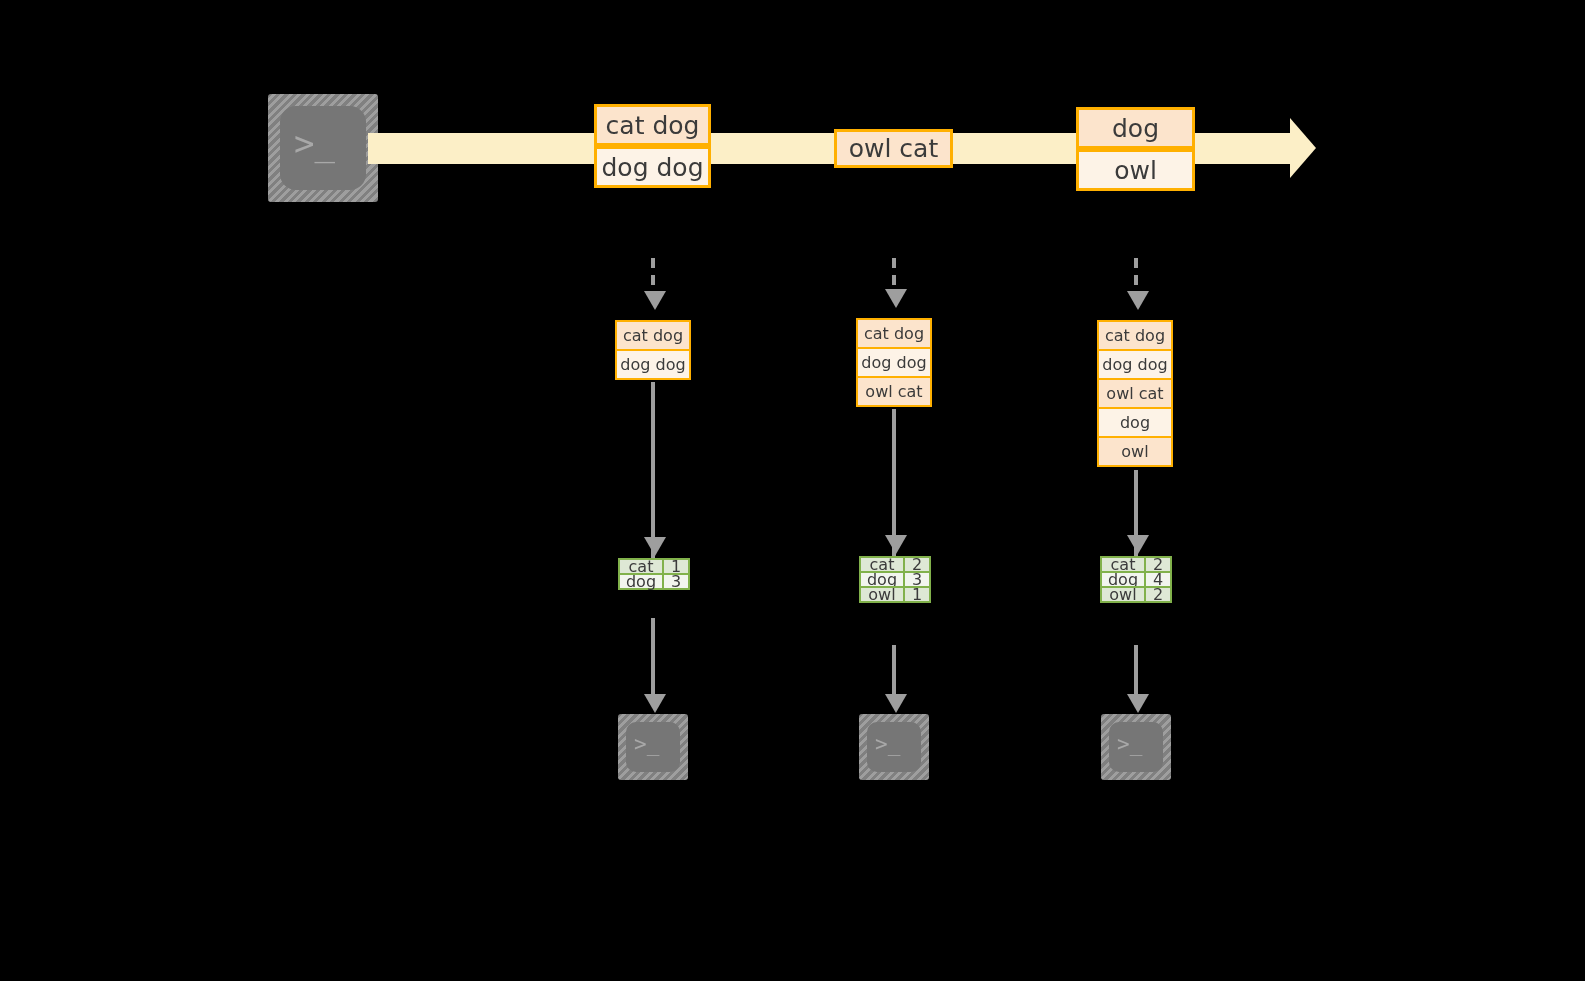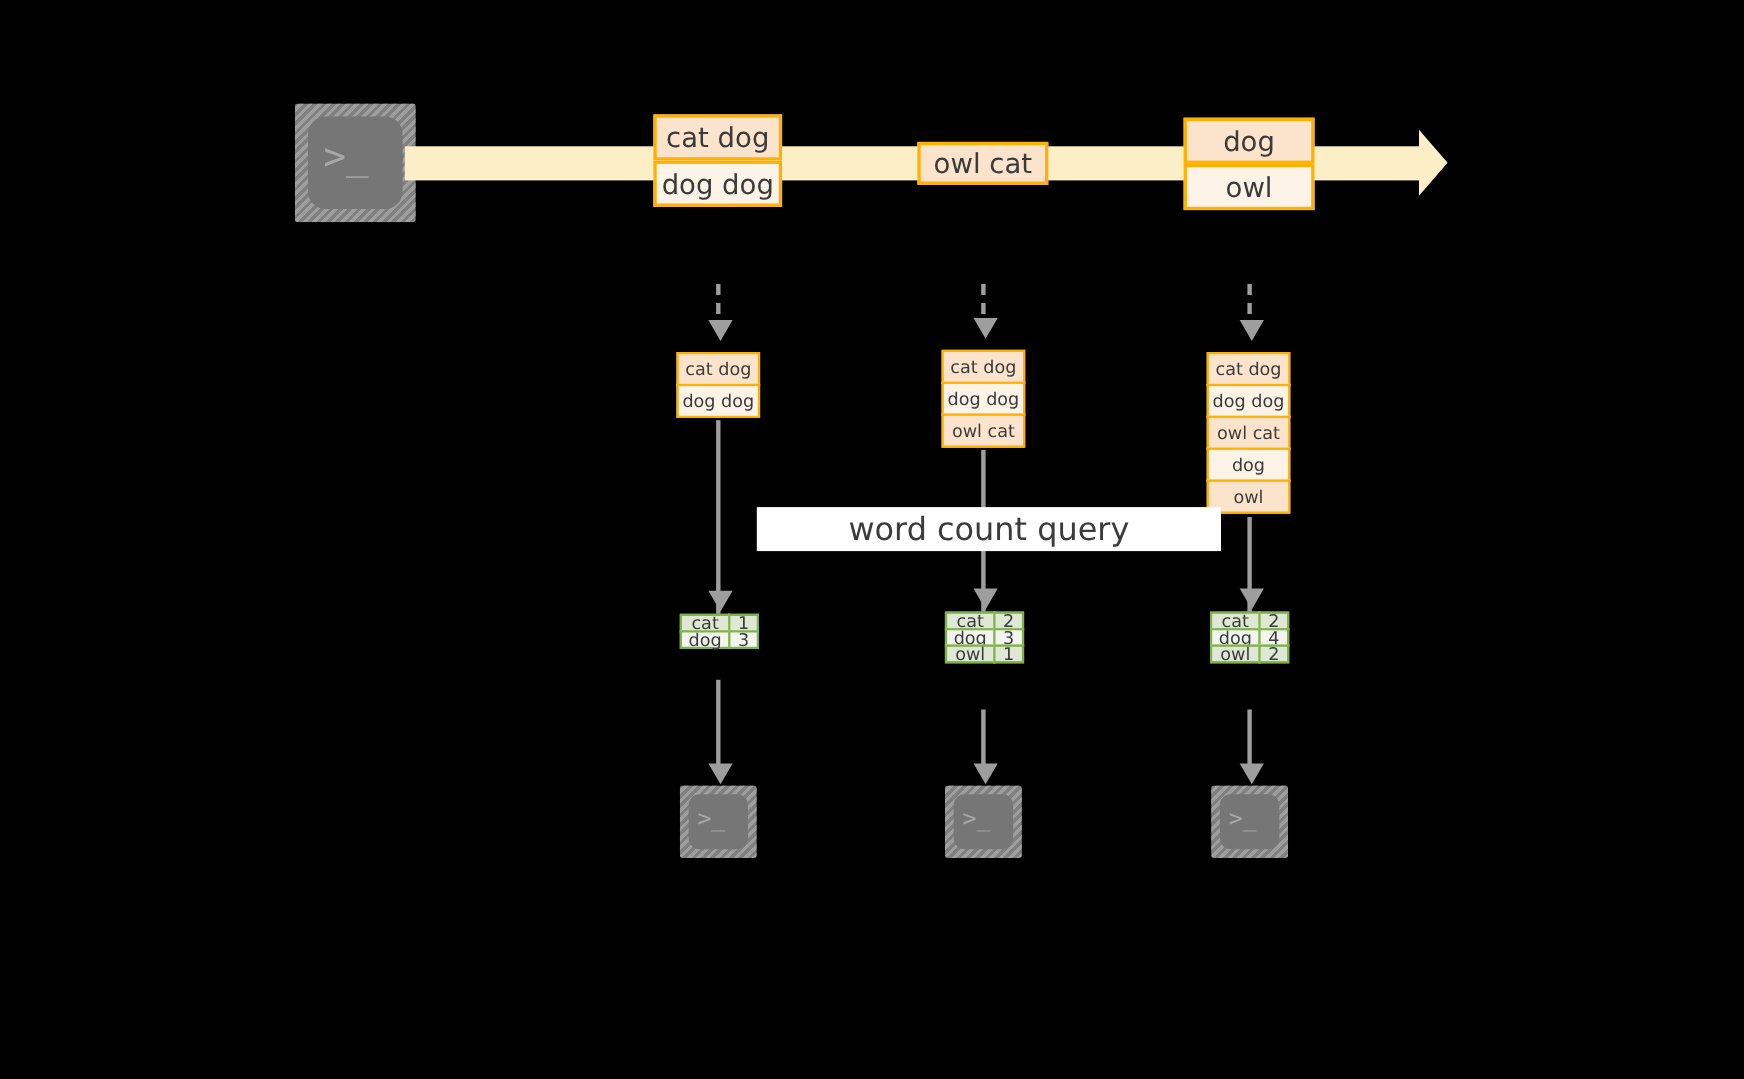--- a/index.html
+++ b/index.html
@@ -307,15 +307,14 @@
   </div>
 
   <div class="vline" style="left:1134px; top:645px; height:51px;"></div>
   <div class="vhead" style="left:1127px; top:694px;"></div>
 
   <div class="terminal small c3">
     <div class="screen"></div>
     <div class="prompt">&gt;_</div>
   </div>
 
-  <div id="query-label">word count query</div>
 
 </div>
 
 </body></html>

